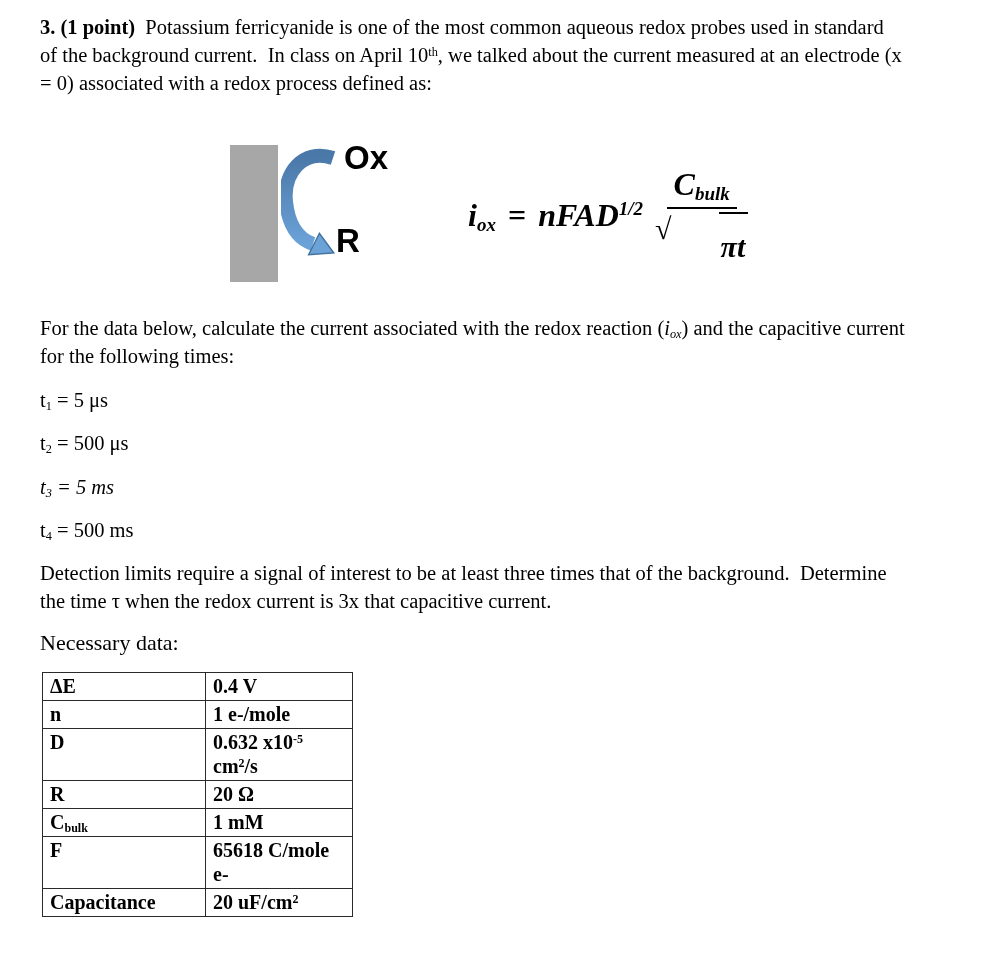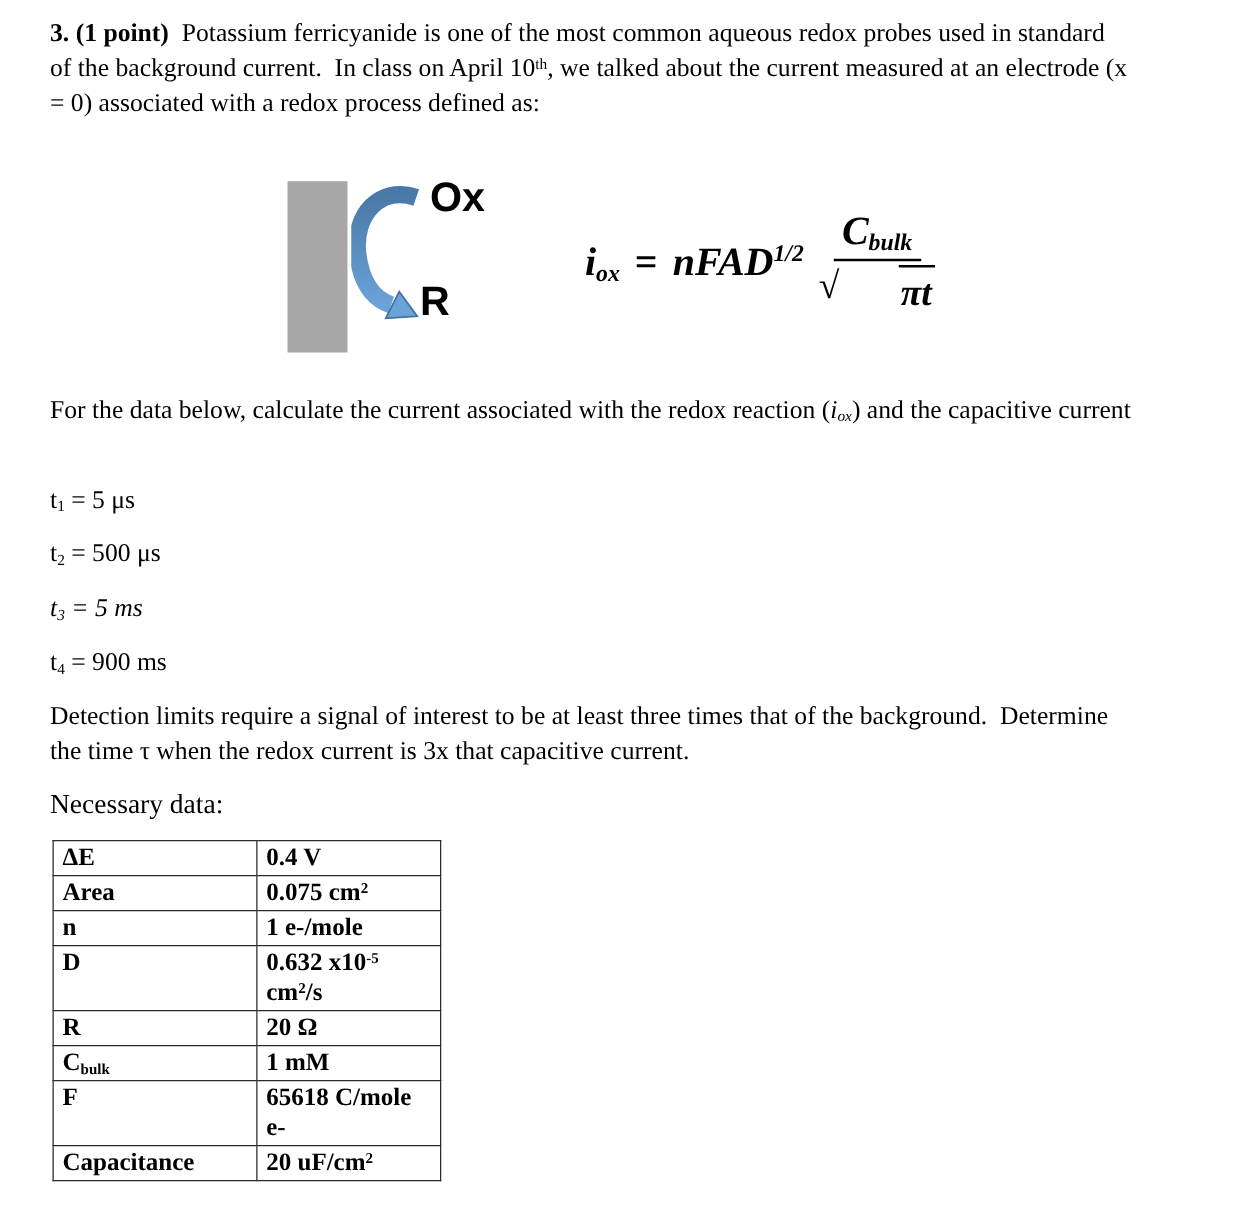--- a/index.html
+++ b/index.html
@@ -34,21 +34,21 @@
   
   #eq{position:absolute;left:468px;top:166px;display:flex;align-items:center;
       font-size:32px;font-style:italic;font-family:"Liberation Serif",serif;font-weight:bold;}
   #eq .eqsub{font-size:19px;top:0.28em;}
   #eq .eqsup{font-size:19px;top:-0.55em;}
   #eq .eqsign{margin:0 12px;font-style:normal;}
   .frac{display:inline-flex;flex-direction:column;align-items:center;margin-left:12px;}
   .frac .num{padding:0 7px 4px 7px;border-bottom:2.5px solid #000;}
   .frac .den{padding-top:3px;font-size:30px;display:flex;align-items:flex-start;}
   .frac .radical{font-style:normal;margin-right:-1px;}
-  .frac .radicand{border-top:2.5px solid #000;padding:4px 3px 0 2px;margin-left:48px;}
+  .frac .radicand{border-top:2.5px solid #000;padding:16px 3px 0 2px;margin-left:48px;}
 
   
   #datatable{position:absolute;left:42px;top:672px;border-collapse:collapse;
              width:311px;table-layout:fixed;}
   #datatable td{border:1.6px solid #2a2a2a;font-size:20px;line-height:24px;
                 padding:1px 7px 2px 7px;vertical-align:top;font-weight:bold;}
   #datatable td:first-child{width:148px;}
 </style>
 </head>
 <body>
@@ -85,43 +85,40 @@
       <span class="num"><span>C</span><sub class="eqsub">bulk</sub></span>
       <span class="den">
           <span class="radical">√</span>
           <span class="radicand">πt</span>
         </span>
     </span>
   </div>
 
   <div class="para" id="p2">
       <div class="line"><span>For the data below, calculate the current associated with the redox reaction (</span><span class="it">i</span><sub class="it">ox</sub><span>) and the capacitive current</span></div>
+      <div class="line"><span>for the following times:</span></div>
     </div>
 
   <div class="tline" id="t1"><span>t</span><sub>1</sub><span> = 5 μs</span></div>
   <div class="tline" id="t2"><span>t</span><sub>2</sub><span> = 500 μs</span></div>
   <div class="tline" id="t3"><span>t</span><sub>3</sub><span> = 5 ms</span></div>
-  <div class="tline" id="t4"><span>t</span><sub>4</sub><span> = 900 ms</span></div>
+  <div class="tline" id="t4"><span>t</span><sub>4</sub><span> = 500 ms</span></div>
 
   <div class="para" id="p3">
       <div class="line"><span>Detection limits require a signal of interest to be at least three times that of the background.  Determine</span></div>
       <div class="line"><span>the time τ when the redox current is 3x that capacitive current.</span></div>
     </div>
 
   <div class="para" id="nec">Necessary data:</div>
 
   <table id="datatable">
     <tbody>
         <tr>
           <td><span>ΔE</span></td>
           <td><span>0.4 V</span></td>
-        </tr>
-        <tr>
-          <td><span>Area</span></td>
-          <td><span>0.075 cm</span><sup>2</sup></td>
         </tr>
         <tr>
           <td><span>n</span></td>
           <td><span>1 e-/mole</span></td>
         </tr>
         <tr>
           <td><span>D</span></td>
           <td><span>0.632 x10</span><sup>-5</sup><br><span>cm</span><sup>2</sup><span>/s</span></td>
         </tr>
         <tr>

